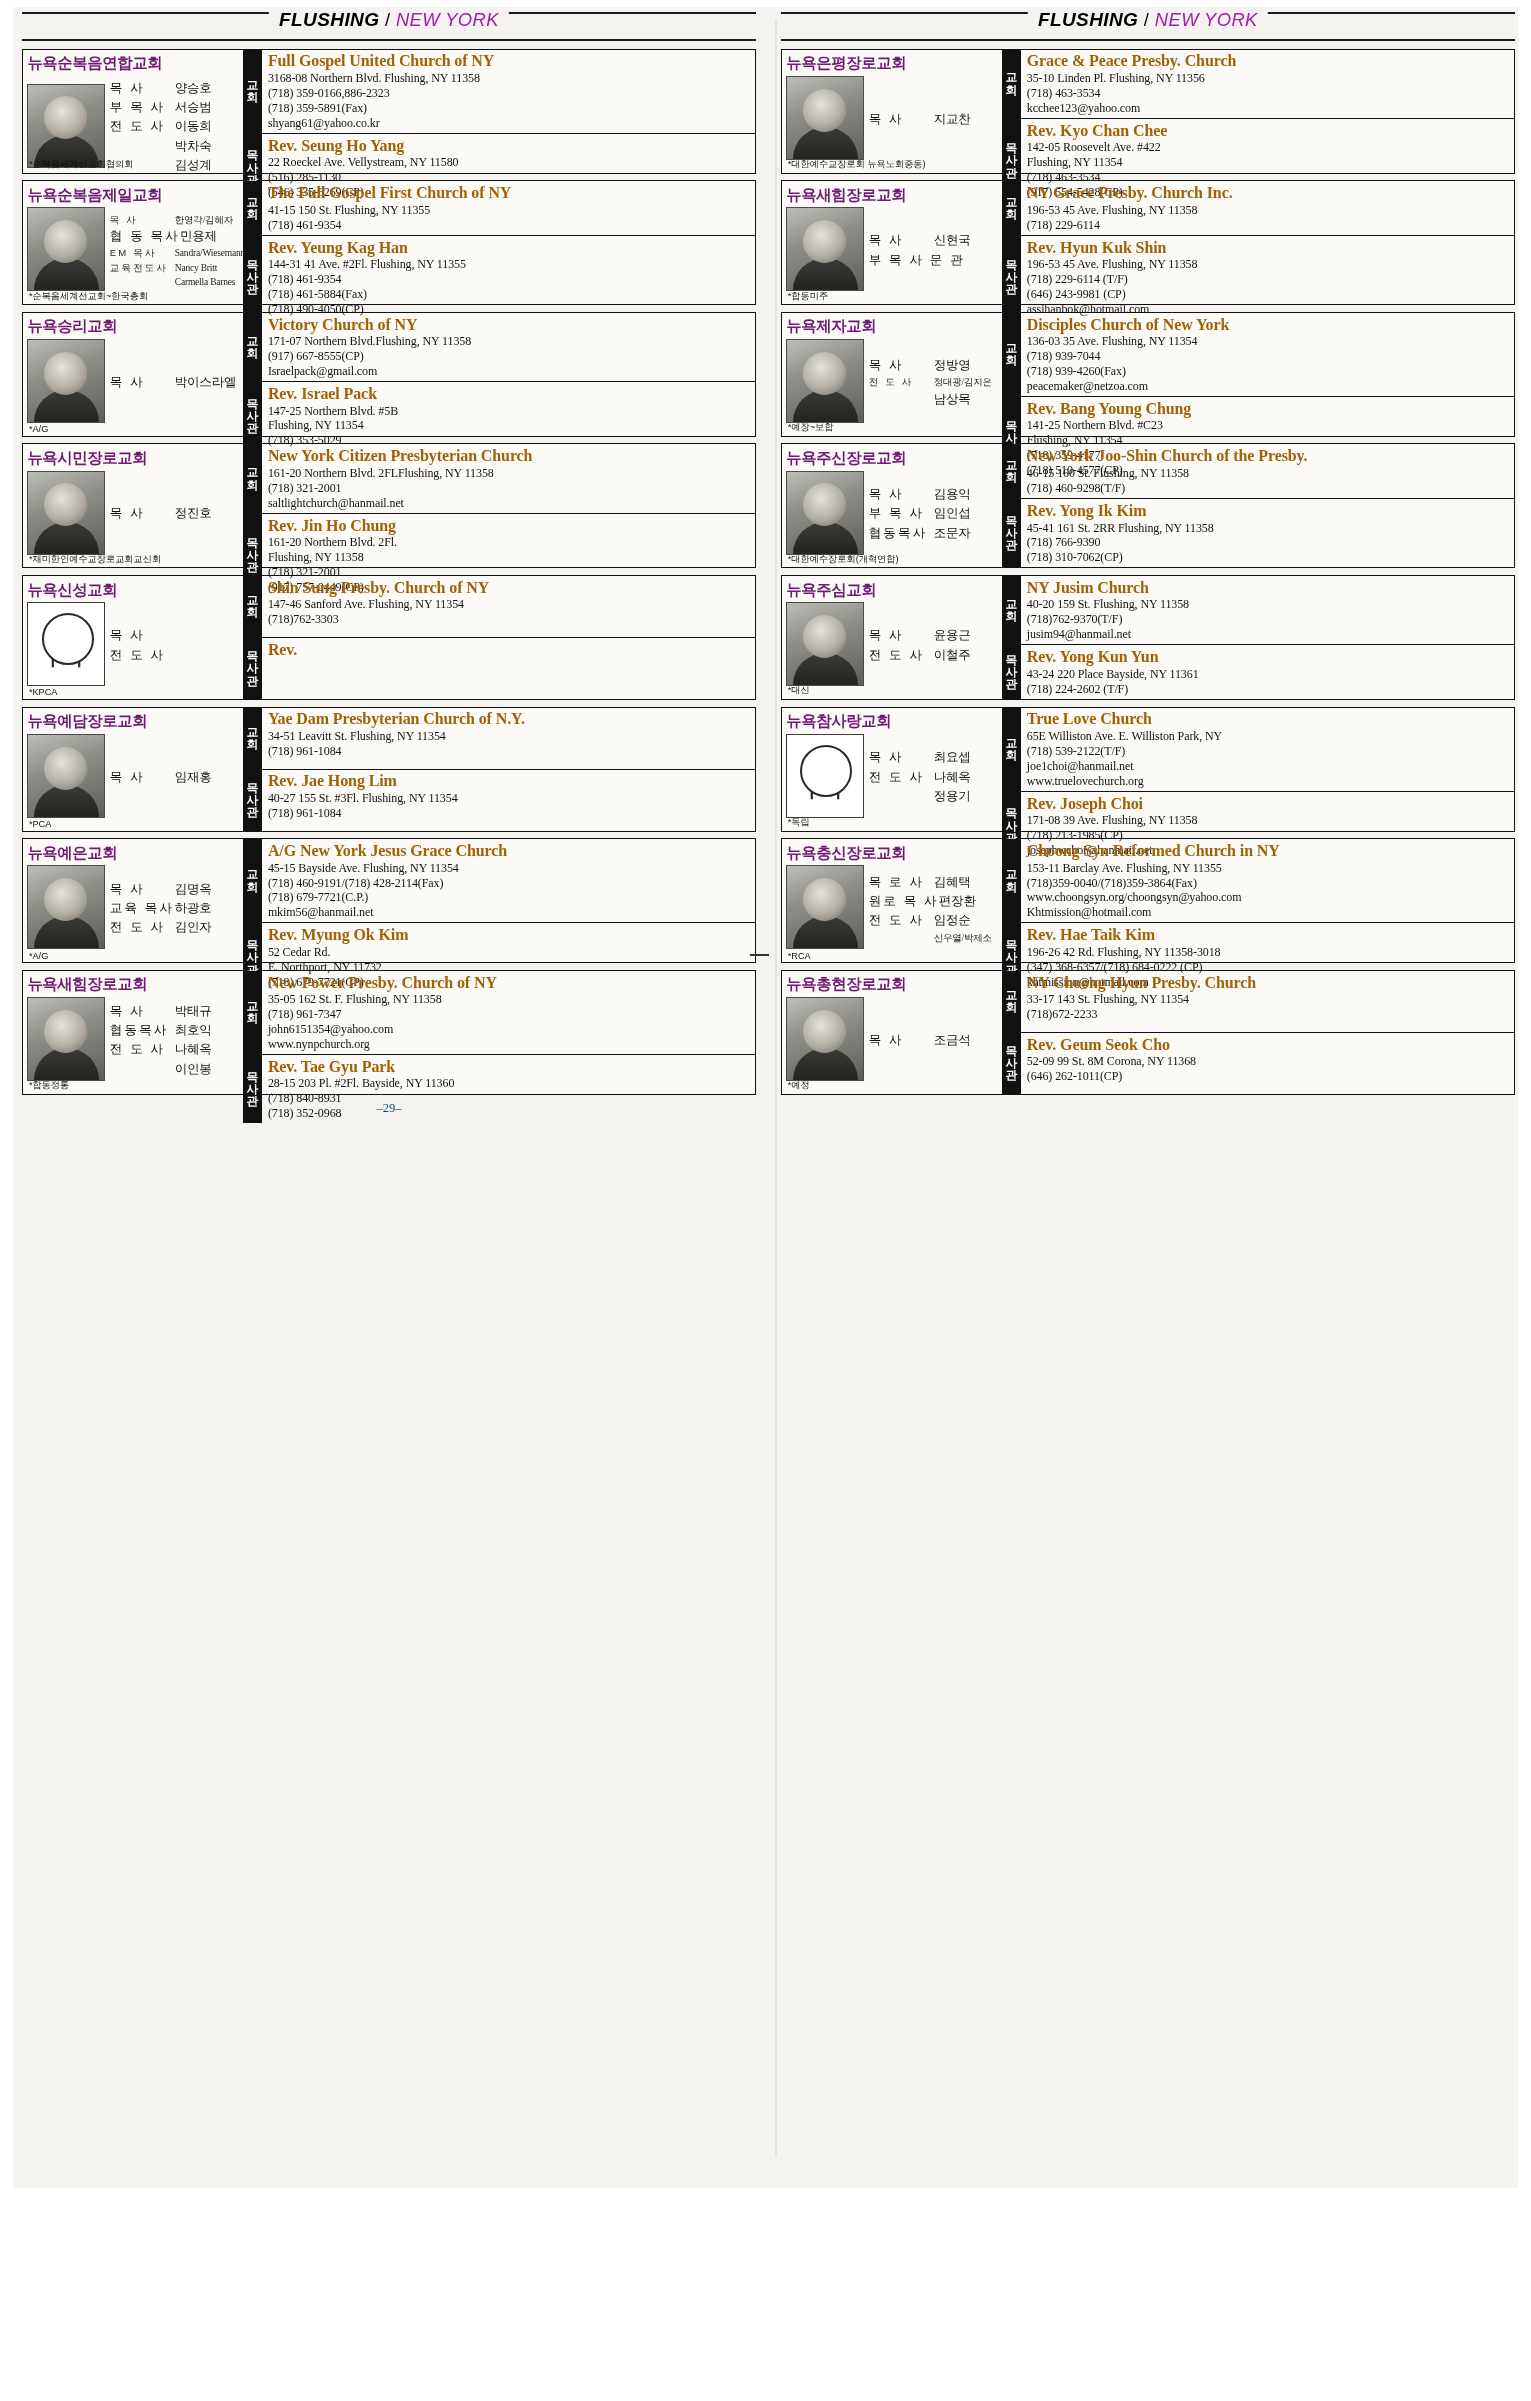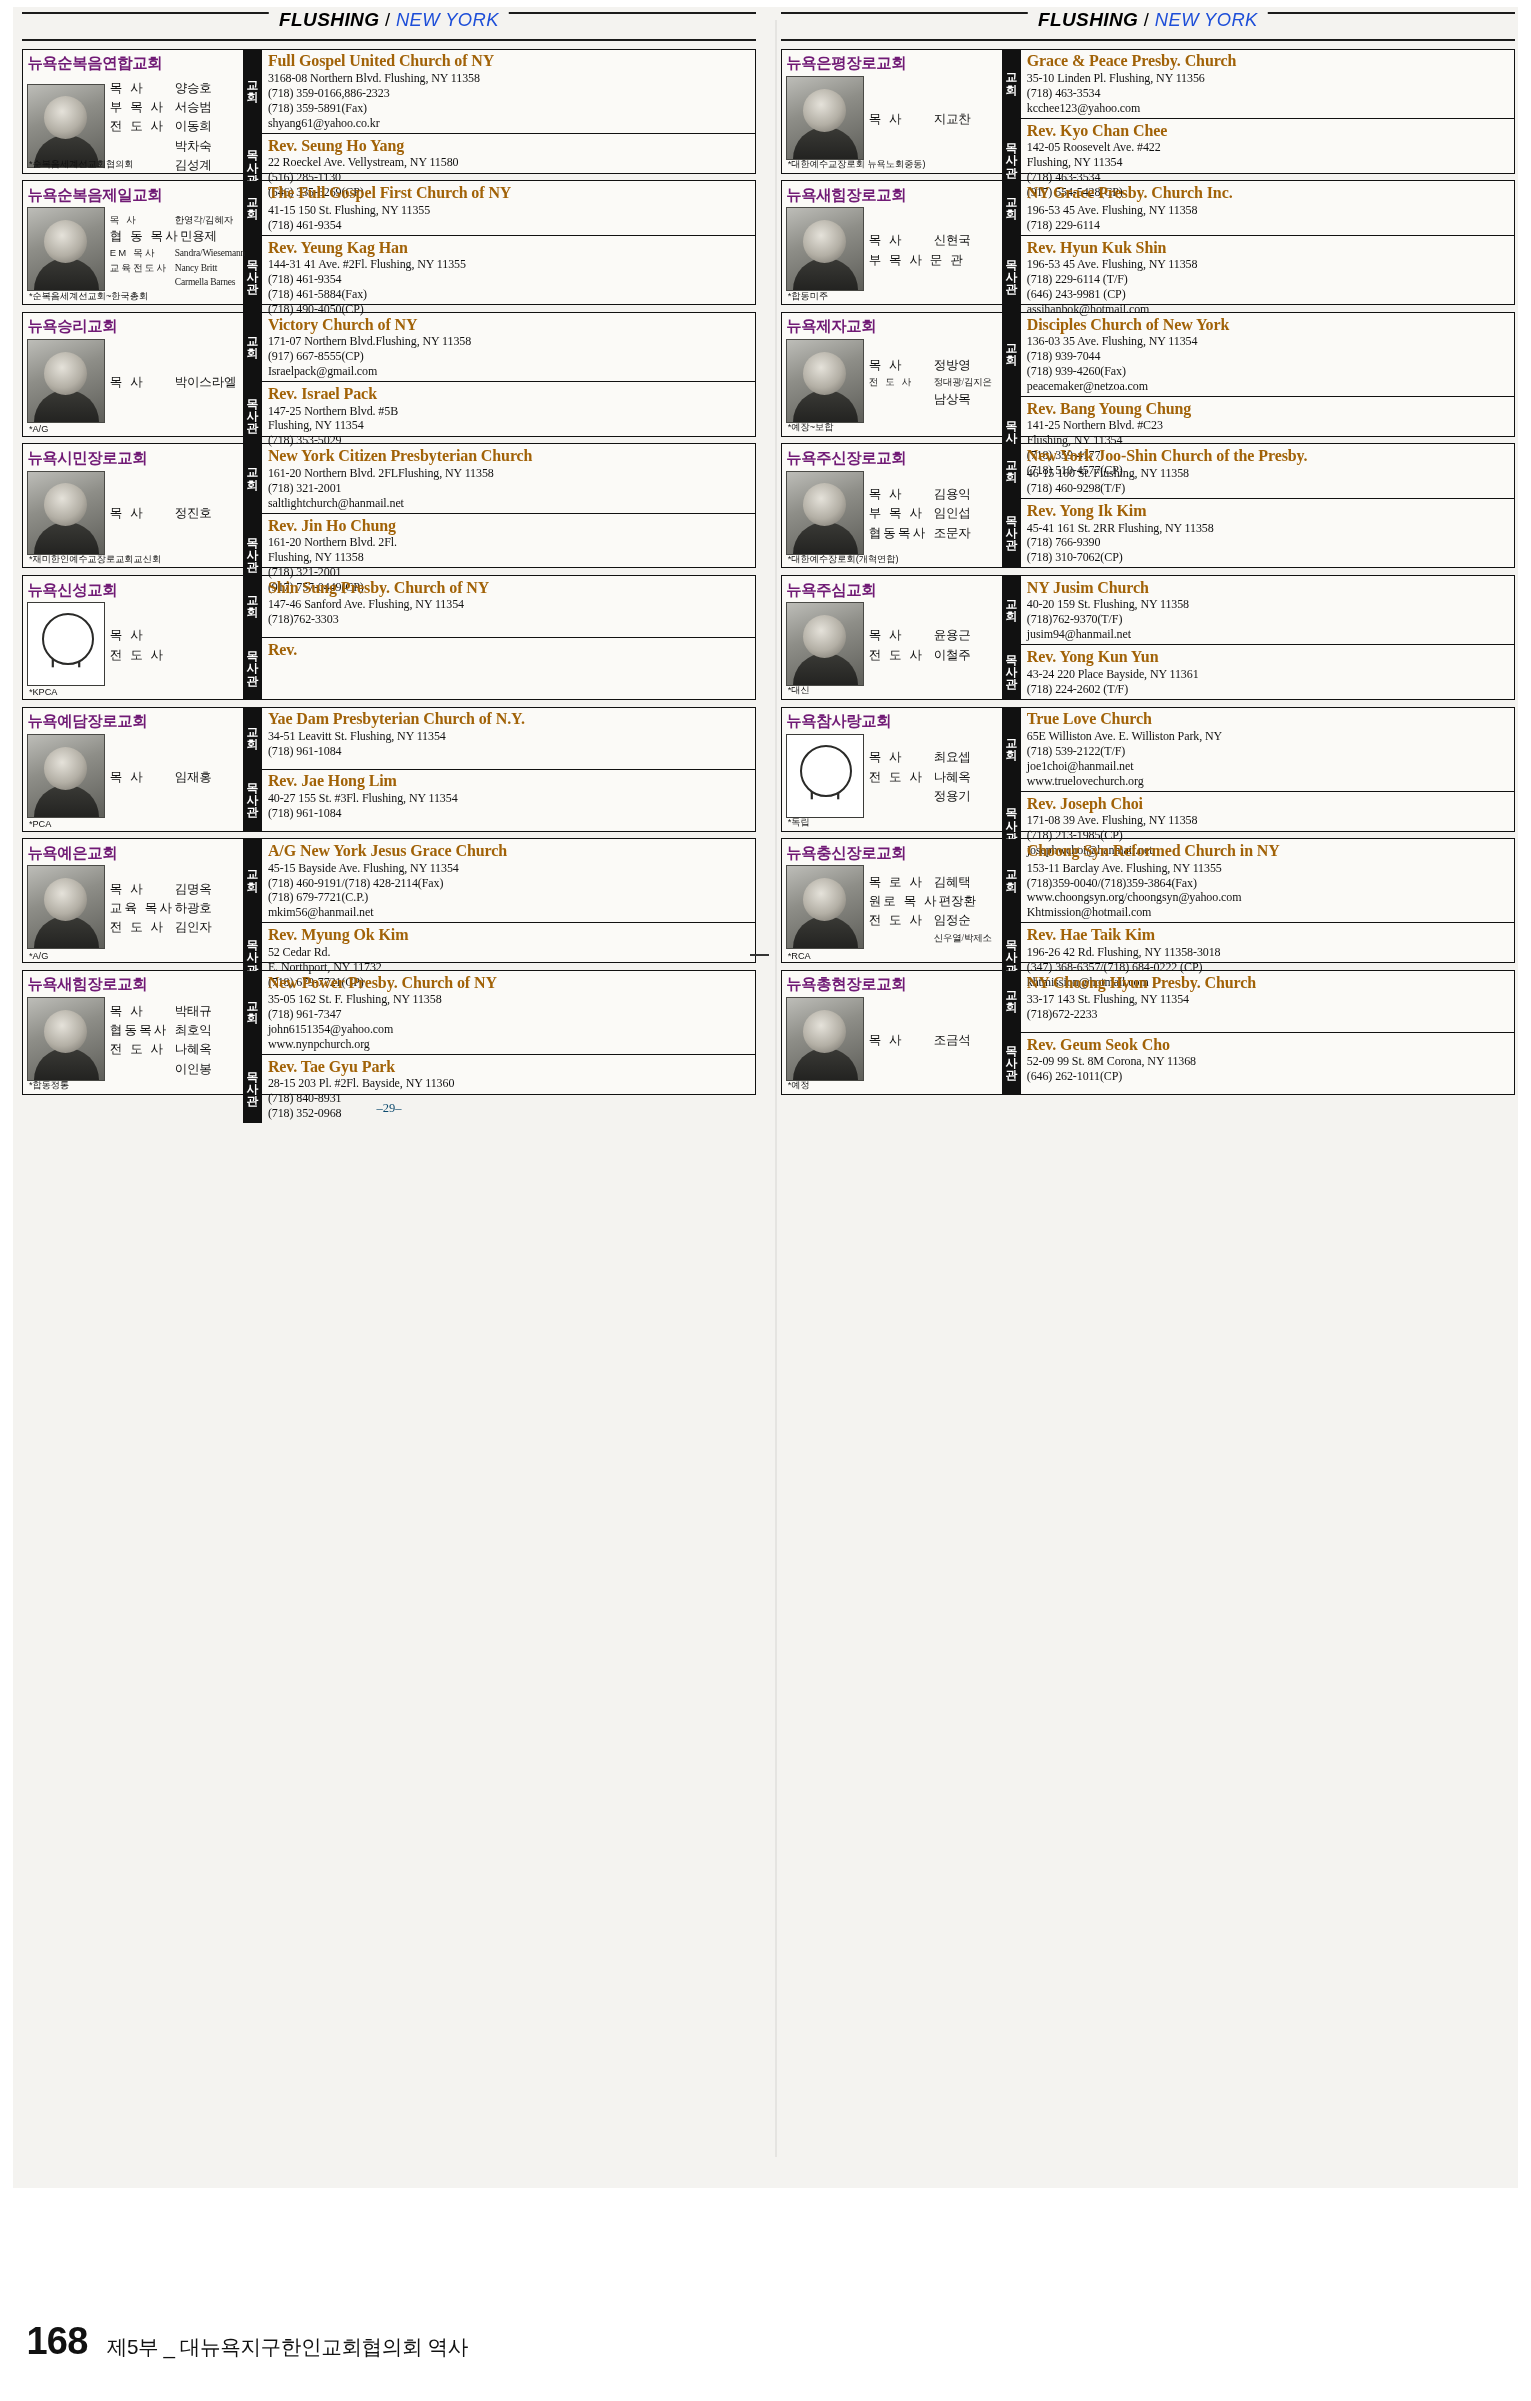--- a/index.html
+++ b/index.html
@@ -68,21 +68,21 @@
     letter-spacing: 0.4px;
   }
   .col-header .title b {
     font-weight: bold;
     font-style: italic;
     font-size: 19px;
   }
   .col-header .title i {
     font-style: italic;
     font-weight: normal;
-    color: #1d4ed8;
+    color: #a21caf;
   }
 
   
   .entry {
     display: flex;
     border: 1.5px solid #111;
     margin-bottom: 6.6px;
     background: #fbfaf7;
     height: 125px;
     box-sizing: border-box;
@@ -1086,18 +1086,14 @@
                 </div>
               </div>
             </div>
           </div>
       </div>
     </div>
     <div class="mid-dash"></div>
     <div class="scan-edge"></div>
   </div>
 
-  <div class="footer">
-    <div class="folio">168</div>
-    <div class="ftext">제5부 _ 대뉴욕지구한인교회협의회  역사</div>
-  </div>
 </div>
 
 
 </body></html>

